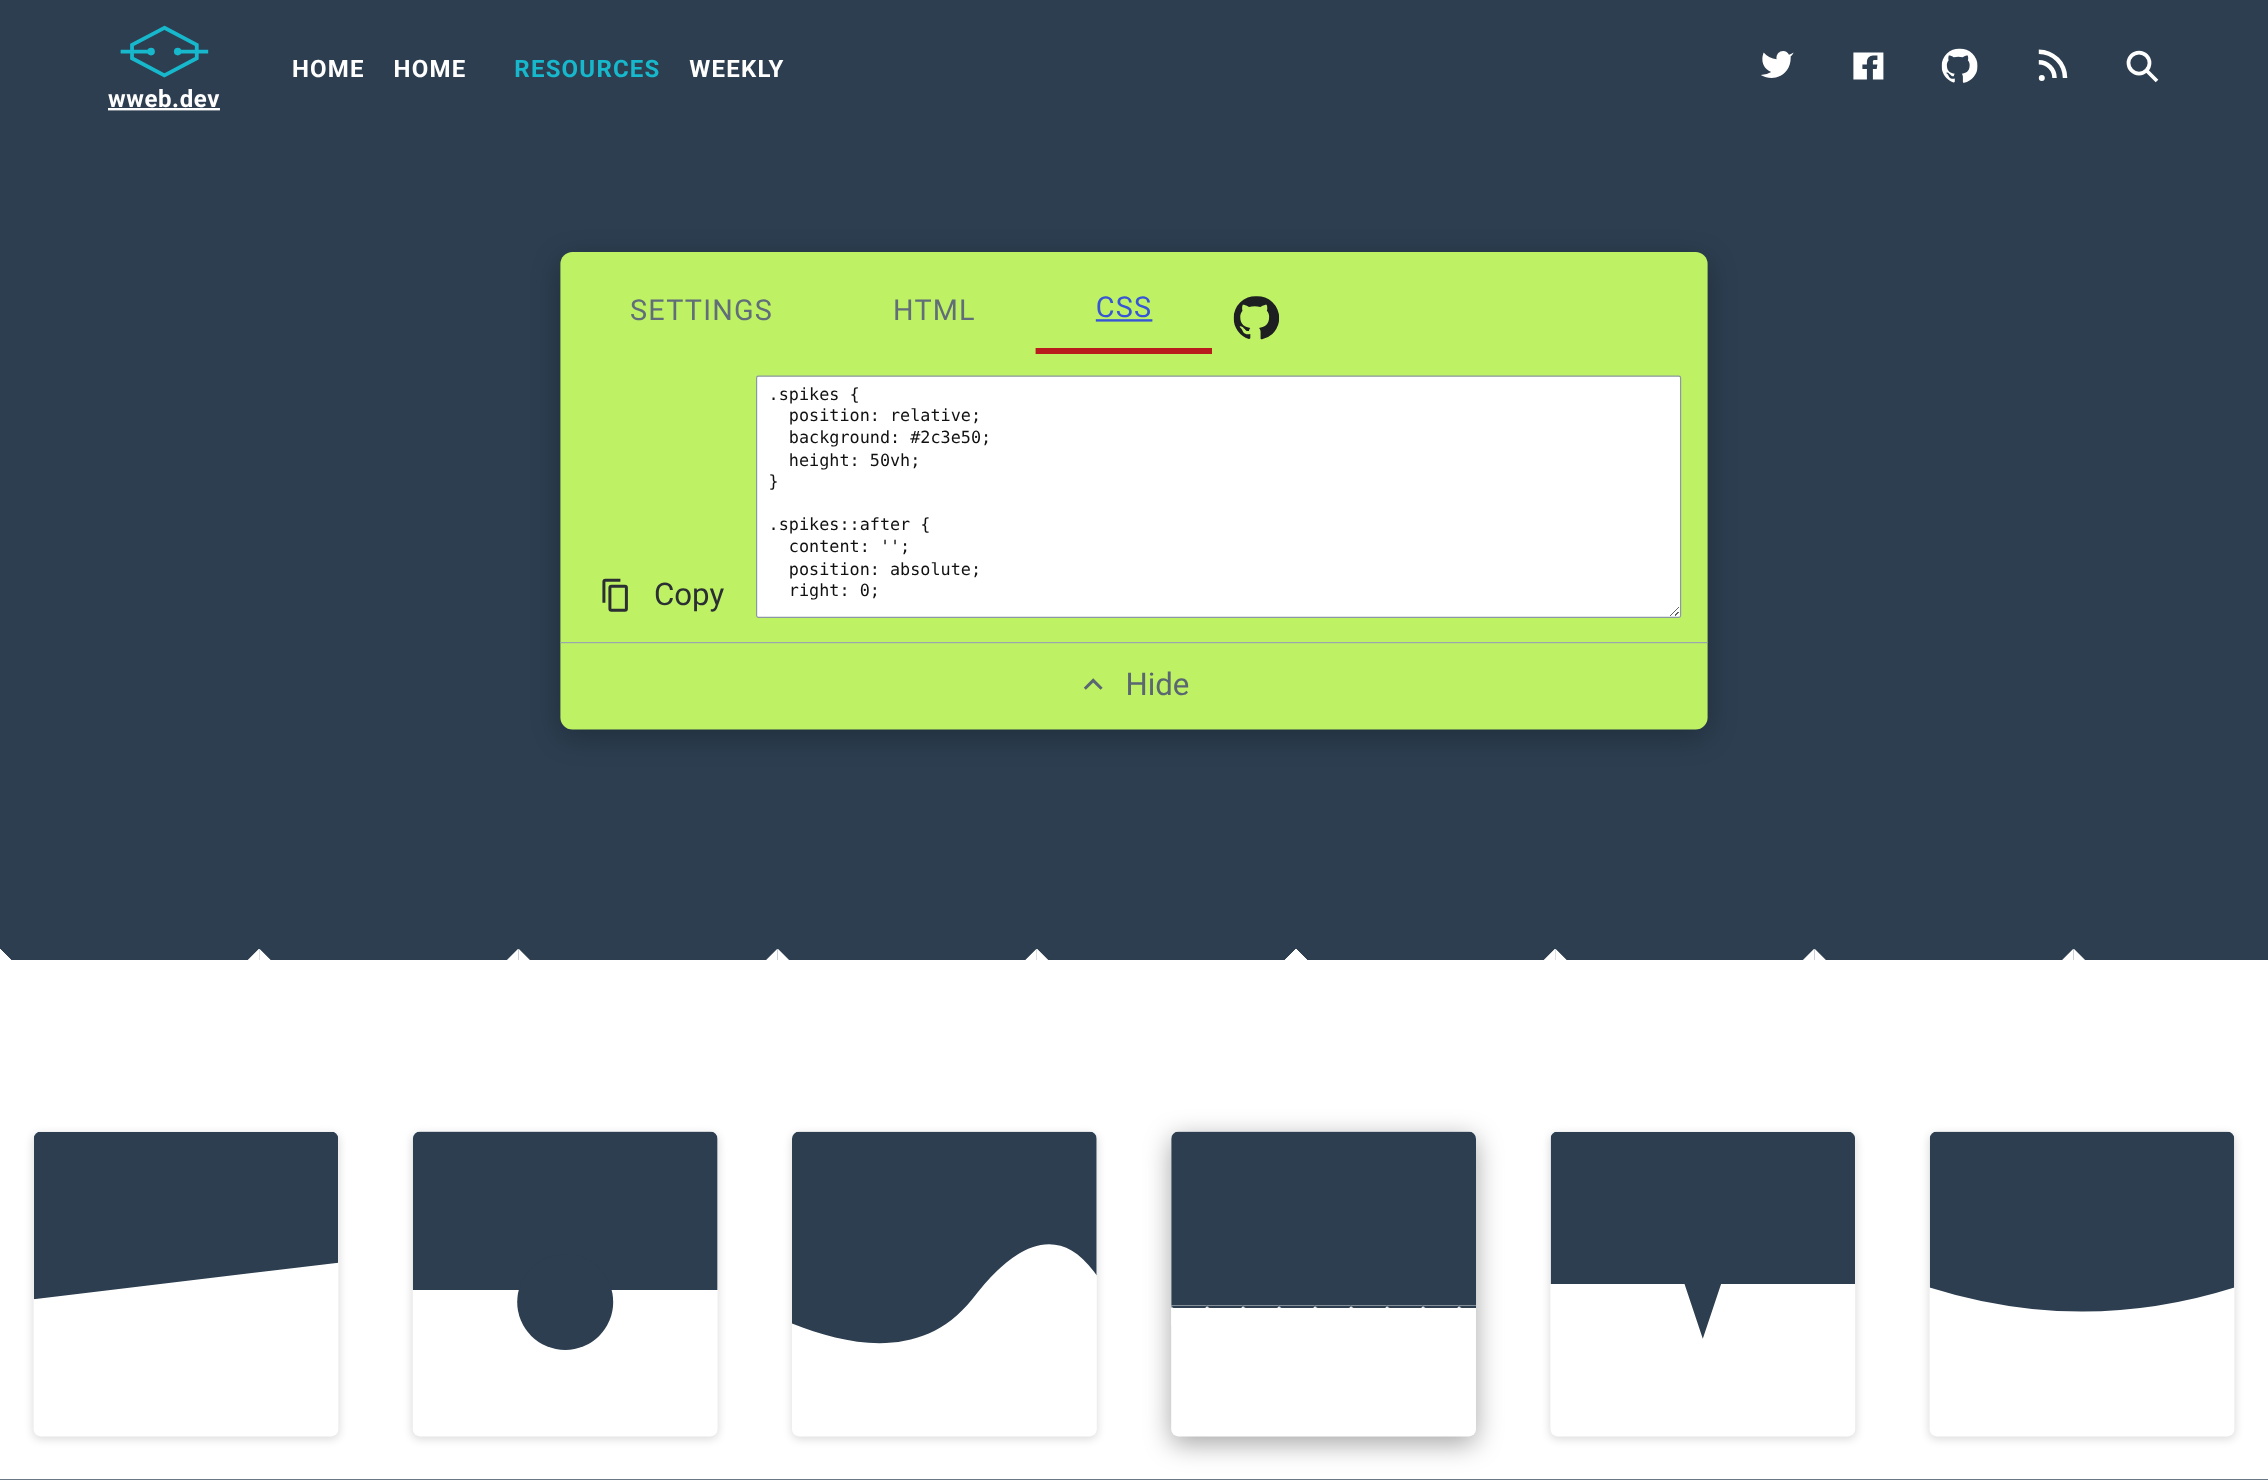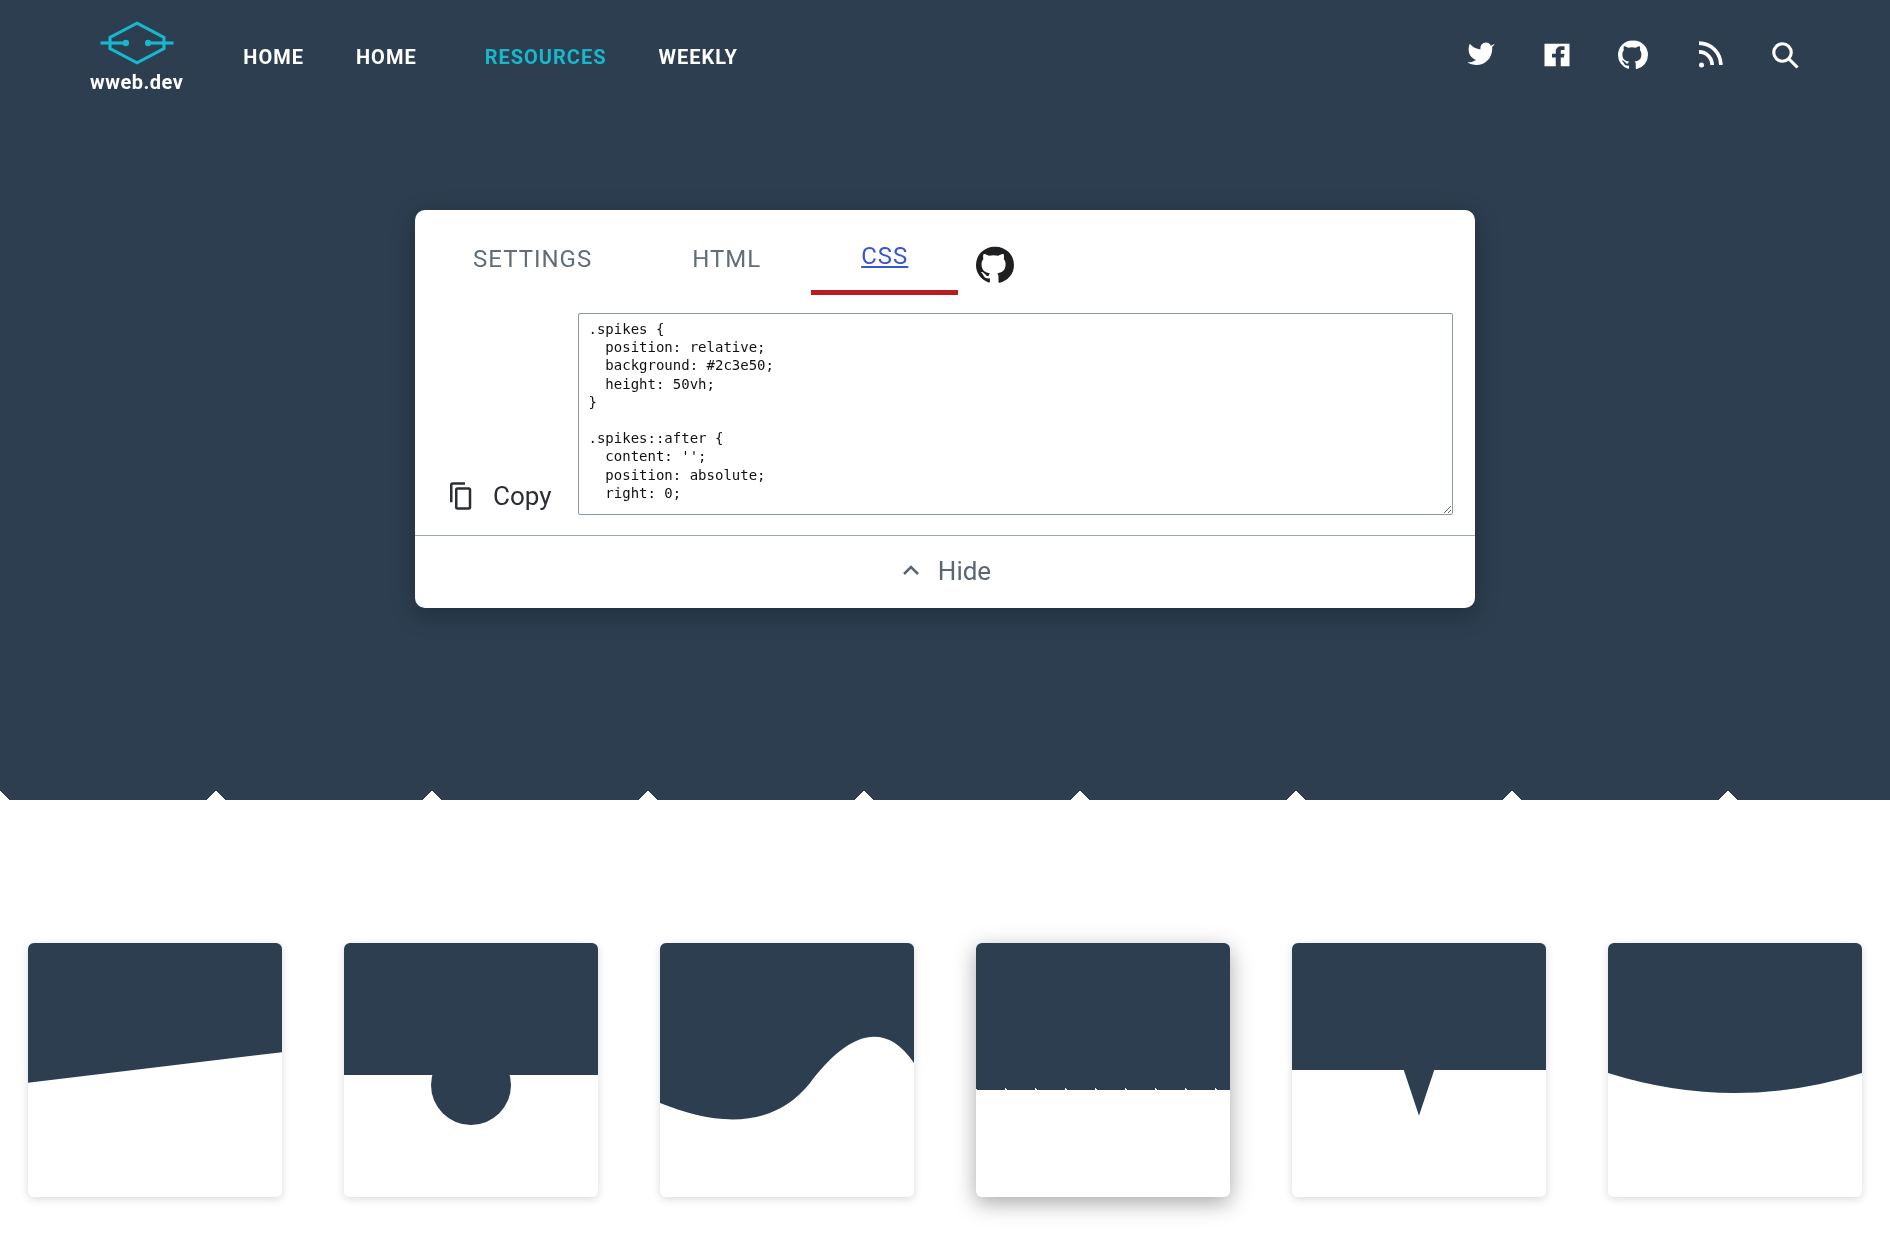--- a/index.html
+++ b/index.html
@@ -26,22 +26,23 @@
       align-items: center;
       margin-right: 60px;
     }
     .brand svg { width: 80px; height: 46px; }
     .brand-text {
       color: #fff;
       font-size: 20px;
       font-weight: 700;
       letter-spacing: 0.5px;
       margin-top: 4px;
-    }
-    .nav-links { display: flex; gap: 52px; align-items: center; justify-content: space-between; }
+      text-decoration: underline;
+    }
+    .nav-links { display: flex; gap: 24px; align-items: center; justify-content: space-between; }
     .nav-link {
       color: #fff;
       font-weight: 700;
       font-size: 20px;
       letter-spacing: 1px;
     }
     .nav-link.active { color: #17b7cc; margin-left: 16px; }
     .nav-icons { display:flex; gap:46px; margin-left:auto; align-items:center; }
     .nav-icons svg { width:30px; height:30px; fill:#fff; }
 
@@ -71,22 +72,22 @@
       top:800px; left:0; right:0; bottom:0;
       background:#fff;
     }
 
     
     .panel {
       position:absolute;
       top:210px;
       left:50%;
       transform:translateX(-50%);
-      width:1060px;
-      background:#ffffff;
+      width:956px;
+      background:#bef264;
       border-radius:10px;
       box-shadow:0 6px 24px rgba(0,0,0,0.25);
       z-index:40;
       overflow:hidden;
     }
     .tabs {
       display:flex;
       align-items:center;
       padding: 18px 0 0 0;
     }

